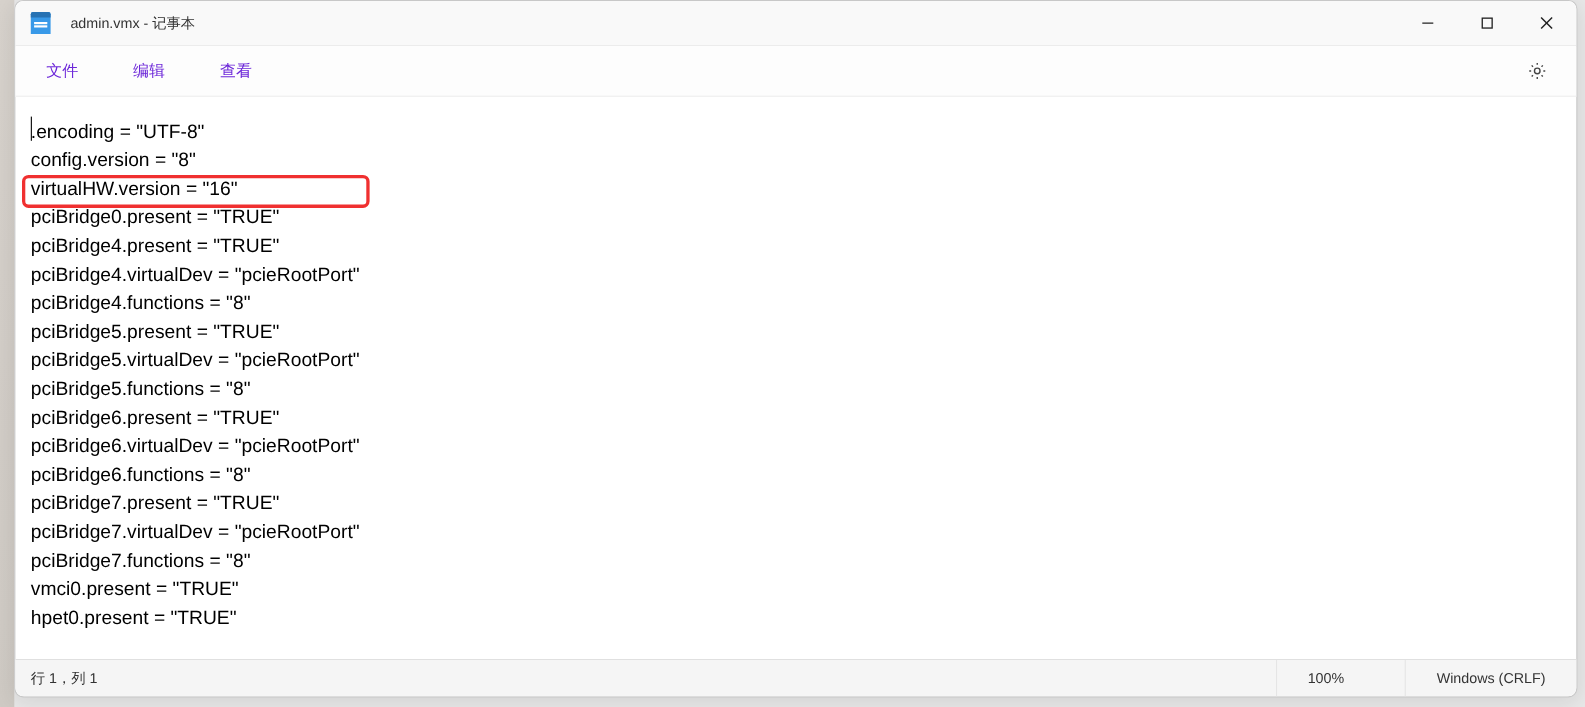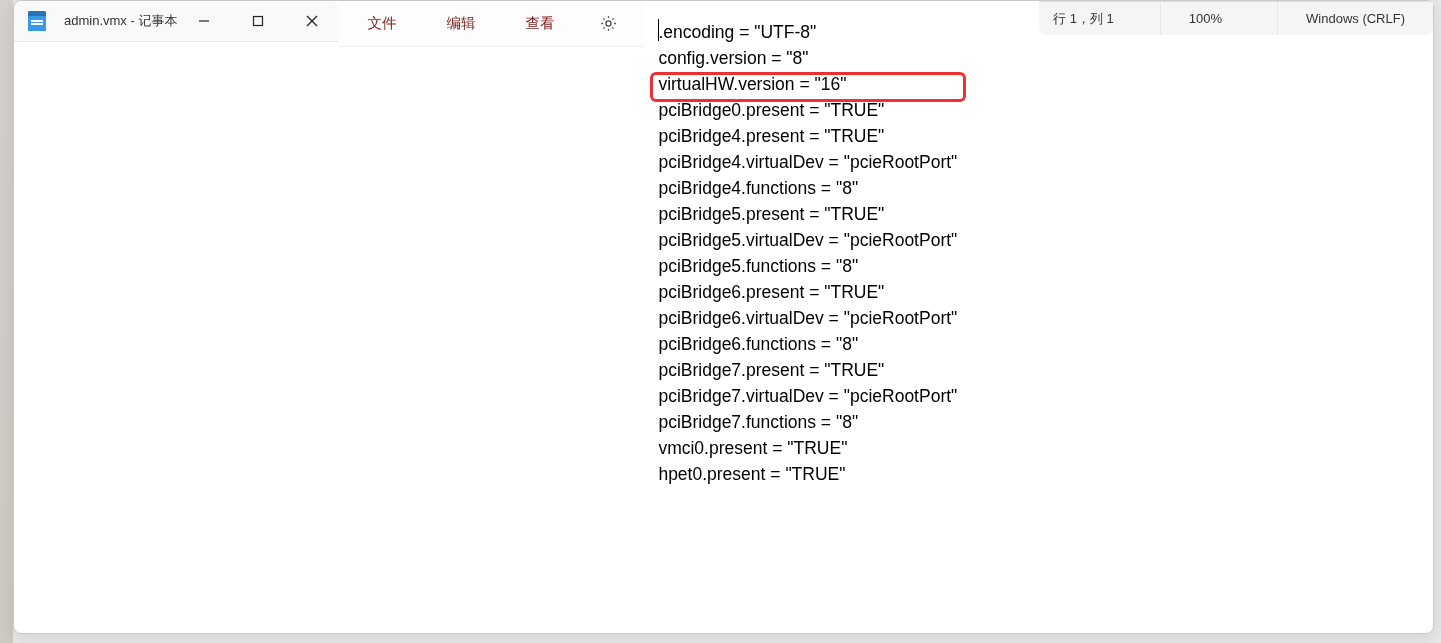--- a/index.html
+++ b/index.html
@@ -14,21 +14,21 @@
   .window {
     position: absolute;
     left: 13px;
     top: 0;
     width: 1421px;
     height: 634px;
     background: #ffffff;
     border: 1px solid #c8c8c8;
     border-radius: 8px;
     display: flex;
-    flex-direction: row;
+    flex-direction: column;
     box-shadow: 0 4px 20px rgba(0,0,0,0.1);
   }
   .titlebar {
     height: 41px;
     display: flex;
     align-items: center;
     padding-left: 14px;
     background: #f9f9f9;
     border-bottom: 1px solid #eaeaea;
     border-radius: 8px 8px 0 0;
@@ -79,21 +79,21 @@
   .menubar {
     height: 46px;
     display: flex;
     align-items: center;
     padding-left: 14px;
     background: #fdfdfd;
     border-bottom: 1px solid #eee;
   }
   .menu-item {
     font-size: 14.5px;
-    color: #7f1d1d;
+    color: #6d28d9;
     padding: 6px 14px;
     margin-right: 22px;
   }
   .gear-btn {
     margin-left: auto;
     margin-right: 18px;
     width: 36px;
     height: 36px;
     display: flex;
     align-items: center;

